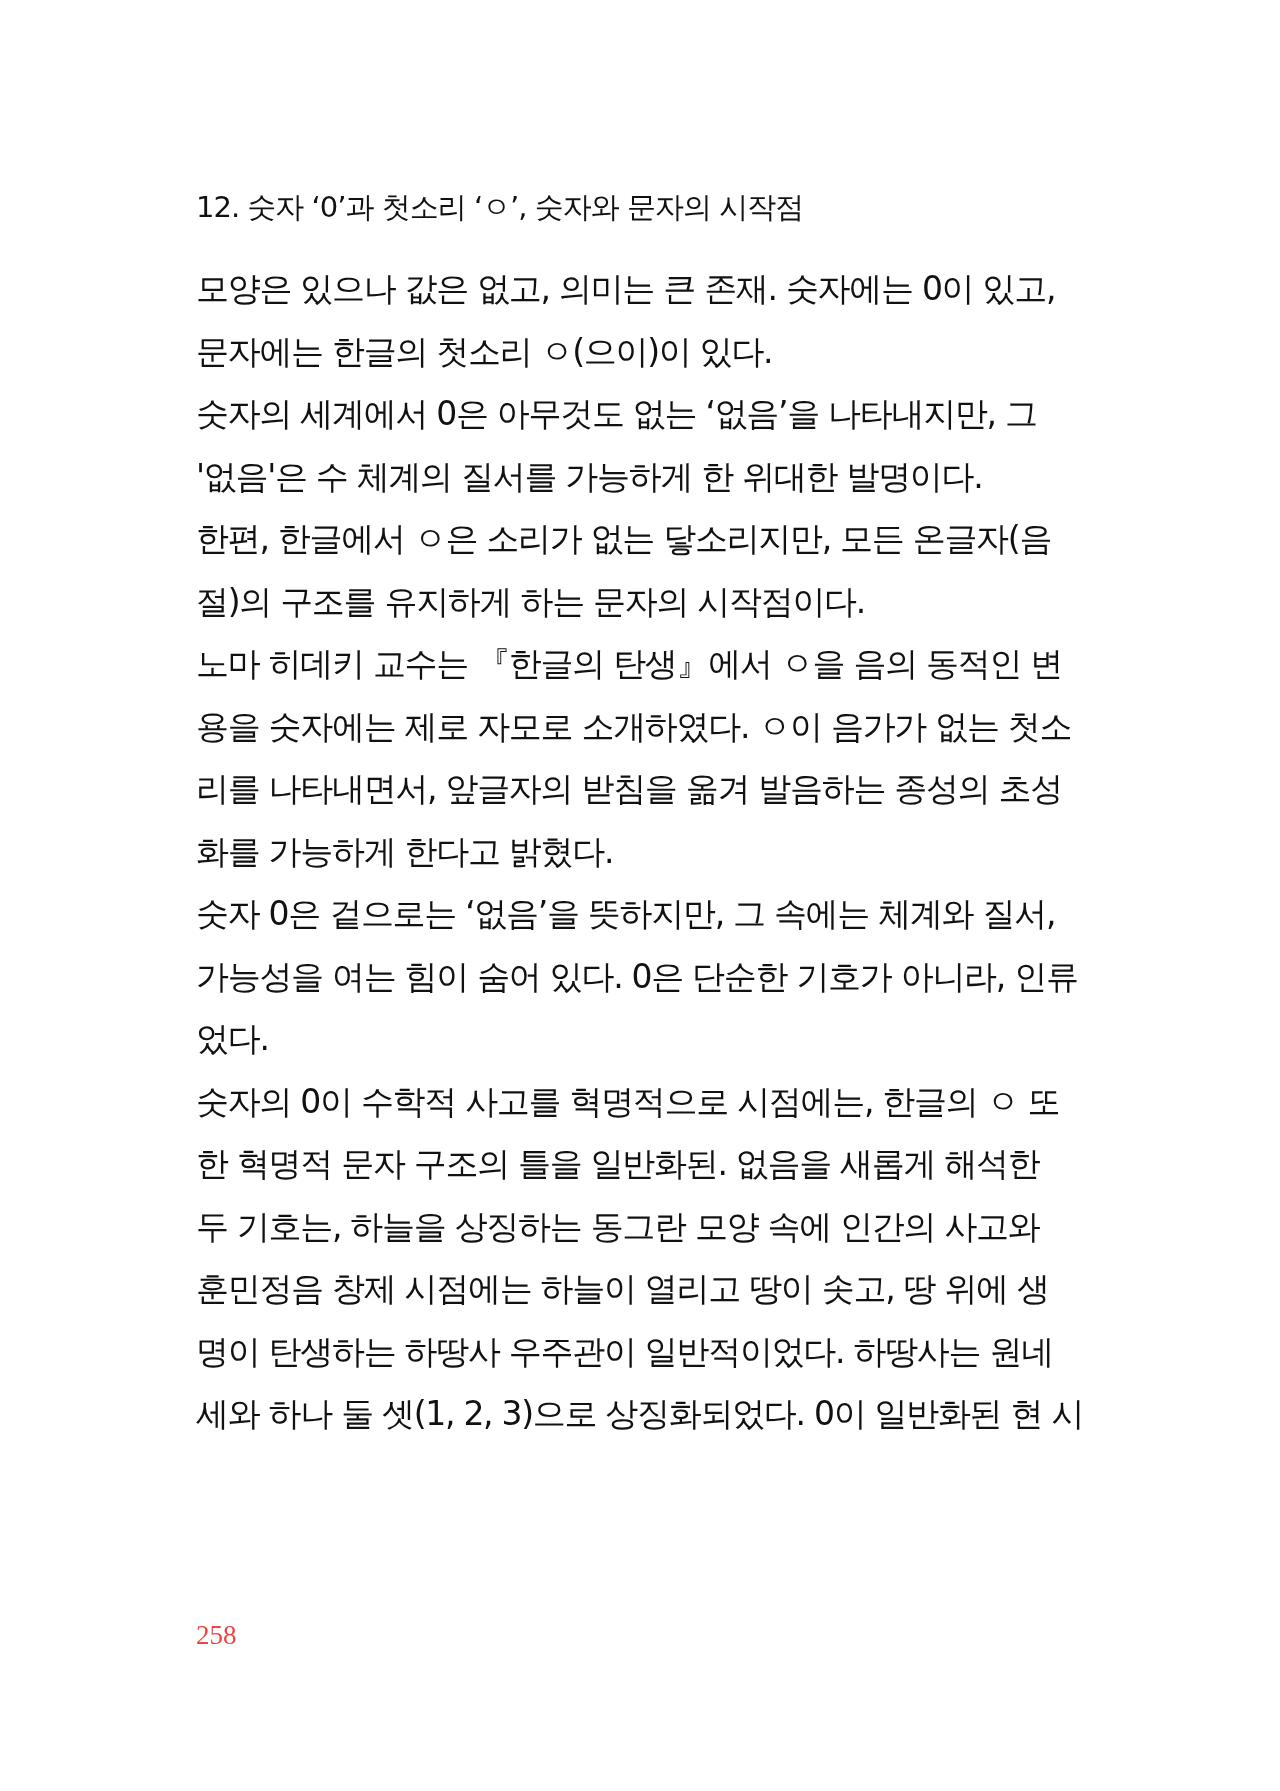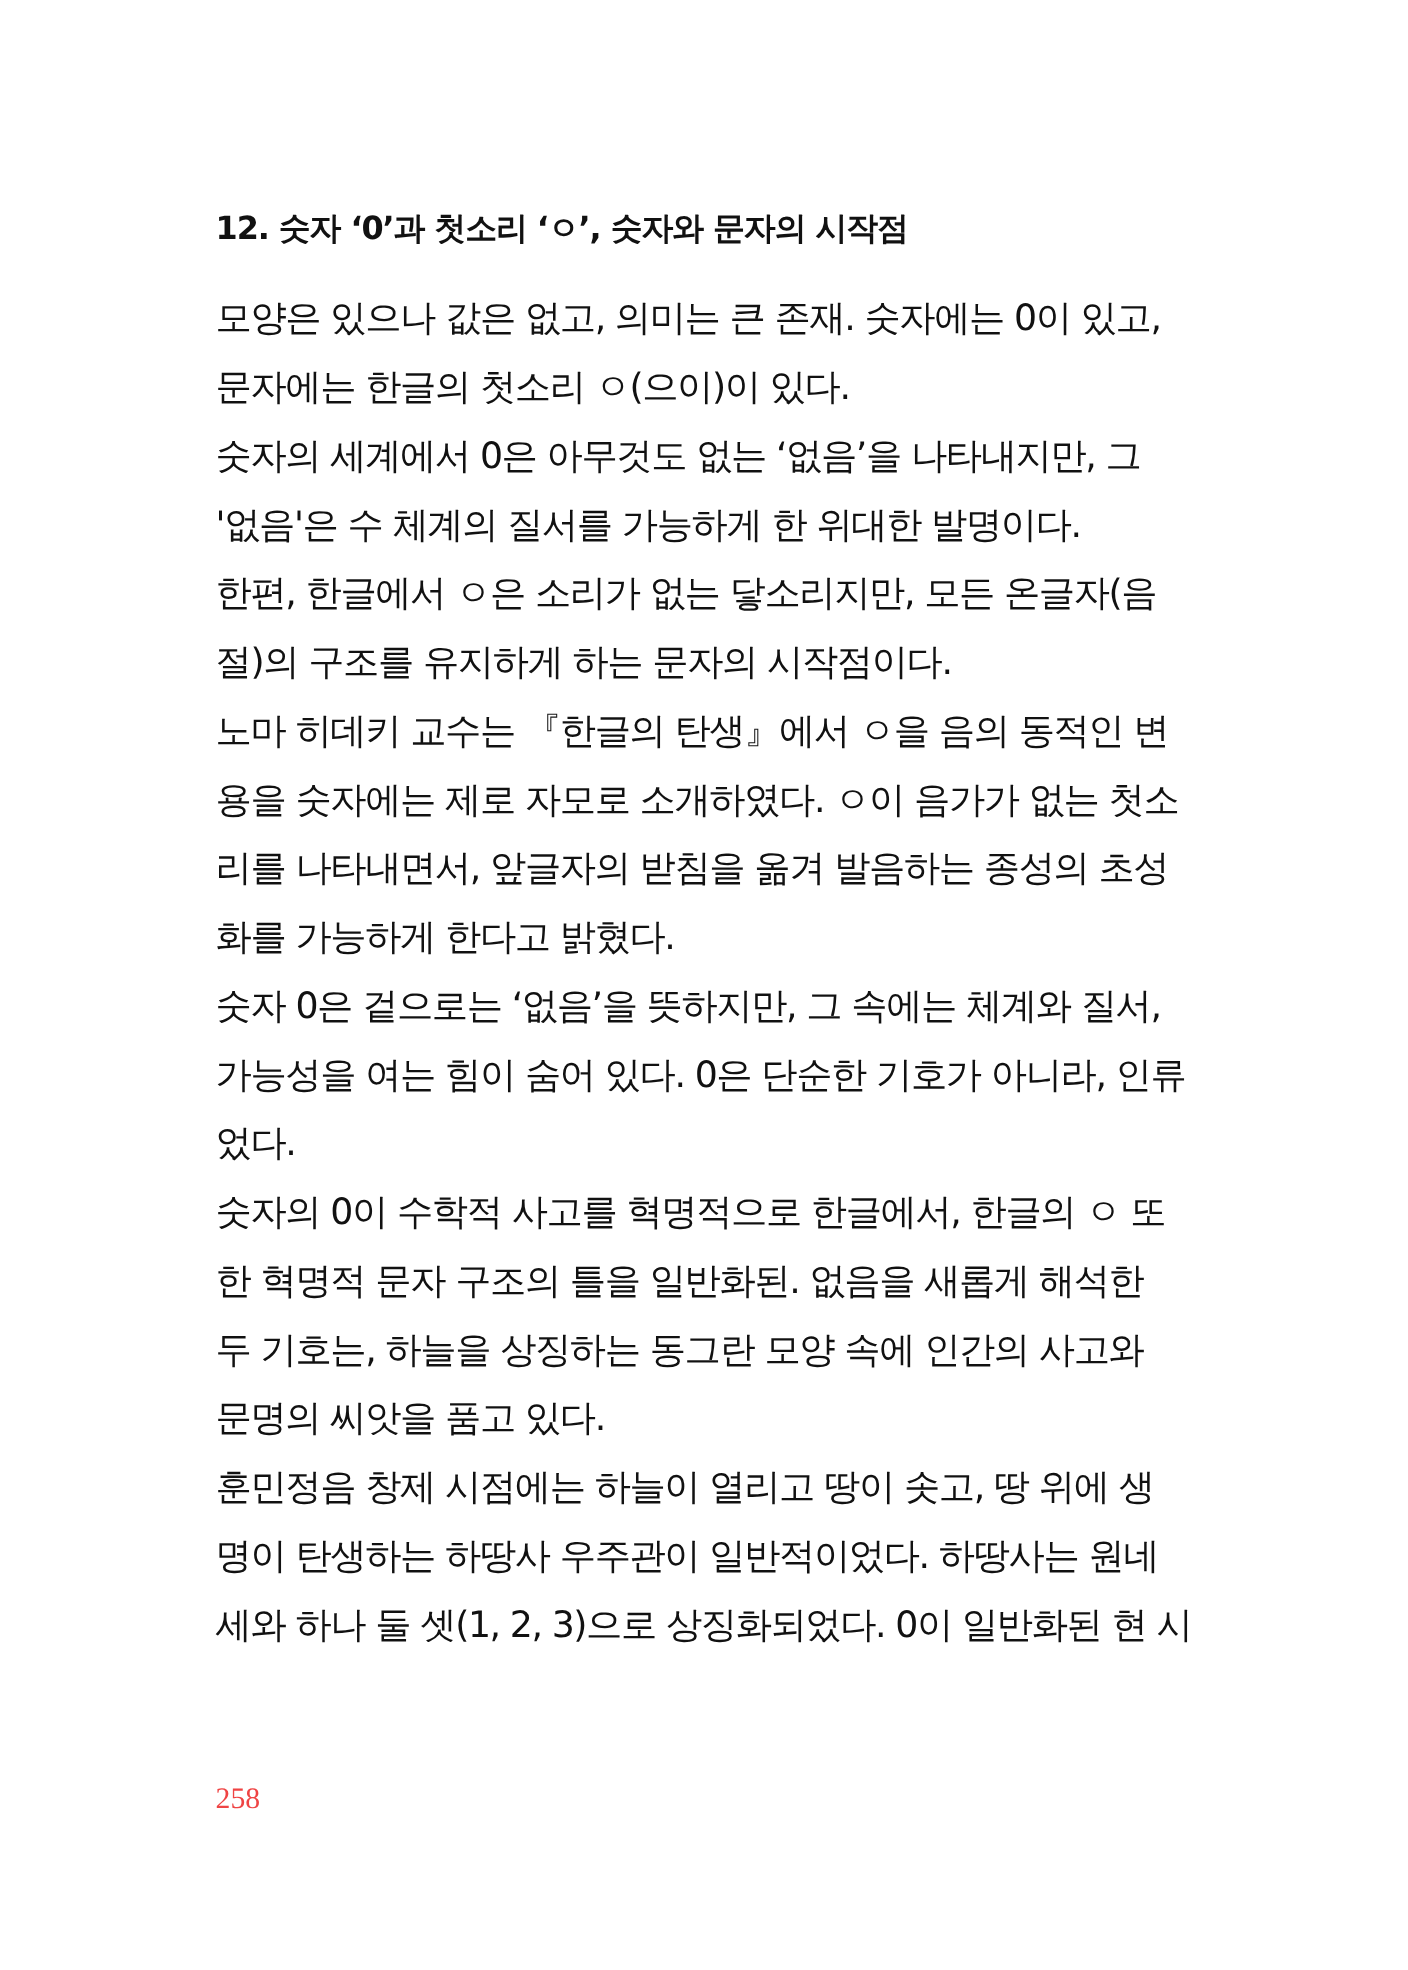--- a/index.html
+++ b/index.html
@@ -20,21 +20,21 @@
       left: 0;
       top: 0;
       width: 1280px;
       height: 1791px;
     }
     .title {
       position: absolute;
       left: 196px;
       top: 188px;
       font-size: 29px;
-      font-weight: bold;
+      font-weight: normal;
       letter-spacing: -1px;
       white-space: nowrap;
       margin: 0;
     }
     .body-text {
       position: absolute;
       left: 196px;
       top: 258px;
       width: 940px;
     }
@@ -68,23 +68,22 @@
     <span class="line">'없음'은 수 체계의 질서를 가능하게 한 위대한 발명이다.</span>
     <span class="line">한편, 한글에서 ㅇ은 소리가 없는 닿소리지만, 모든 온글자(음</span>
     <span class="line">절)의 구조를 유지하게 하는 문자의 시작점이다.</span>
     <span class="line">노마 히데키 교수는 『한글의 탄생』에서 ㅇ을 음의 동적인 변</span>
     <span class="line">용을 숫자에는 제로 자모로 소개하였다. ㅇ이 음가가 없는 첫소</span>
     <span class="line">리를 나타내면서, 앞글자의 받침을 옮겨 발음하는 종성의 초성</span>
     <span class="line">화를 가능하게 한다고 밝혔다.</span>
     <span class="line">숫자 0은 겉으로는 ‘없음’을 뜻하지만, 그 속에는 체계와 질서,</span>
     <span class="line">가능성을 여는 힘이 숨어 있다. 0은 단순한 기호가 아니라, 인류</span>
     <span class="line">었다.</span>
-    <span class="line">숫자의 0이 수학적 사고를 혁명적으로 한글에서, 한글의 ㅇ 또</span>
+    <span class="line">숫자의 0이 수학적 사고를 혁명적으로 시점에는, 한글의 ㅇ 또</span>
     <span class="line">한 혁명적 문자 구조의 틀을 일반화된. 없음을 새롭게 해석한</span>
     <span class="line">두 기호는, 하늘을 상징하는 동그란 모양 속에 인간의 사고와</span>
-    <span class="line">문명의 씨앗을 품고 있다.</span>
     <span class="line">훈민정음 창제 시점에는 하늘이 열리고 땅이 솟고, 땅 위에 생</span>
     <span class="line">명이 탄생하는 하땅사 우주관이 일반적이었다. 하땅사는 원네</span>
     <span class="line">세와 하나 둘 셋(1, 2, 3)으로 상징화되었다. 0이 일반화된 현 시</span>
   </div>
 
   <div class="page-number">258</div>
 </div>
 
 </body></html>

